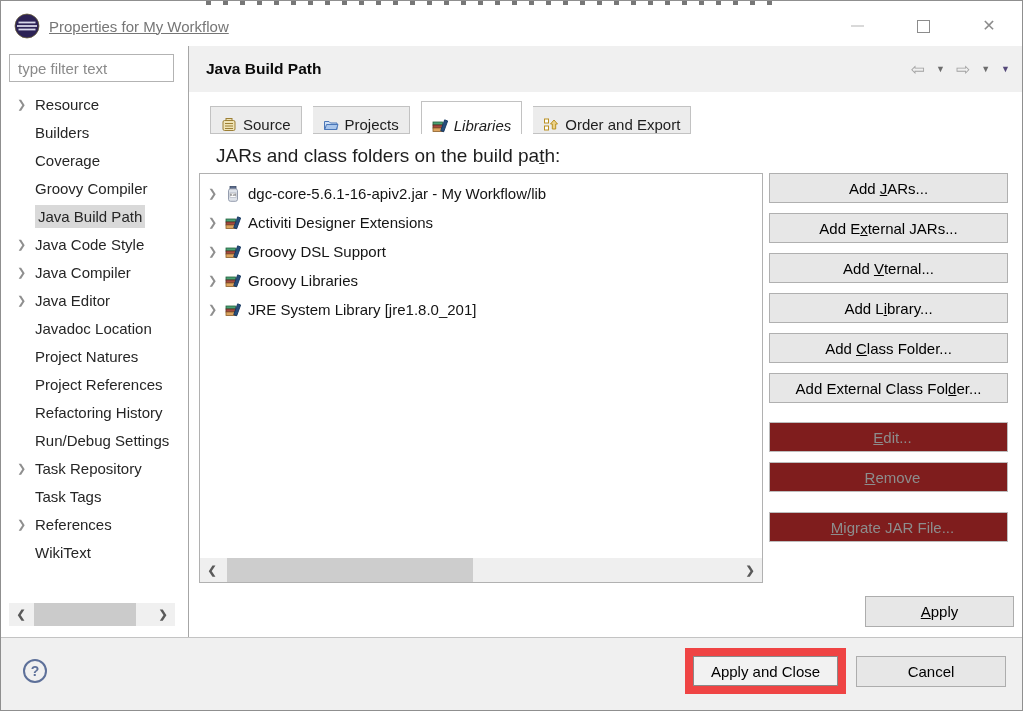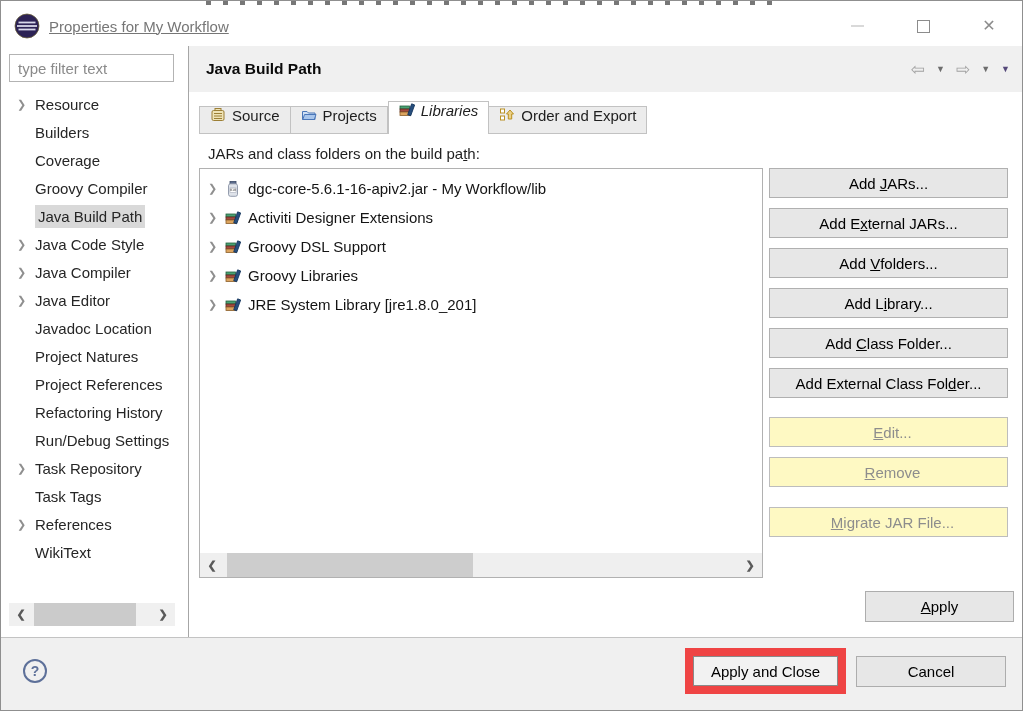--- a/index.html
+++ b/index.html
@@ -63,46 +63,46 @@
   .main-title { font-weight:bold; font-size:15.5px; color:#0a0a0a; flex:1; }
   .nav-icons { display:flex; align-items:center; gap:11px; }
   .nav-btn { background:none; border:none; font-family:inherit; display:flex; align-items:center; }
   .nav-arrow { font-size:17px; color:#a2a2a2; line-height:1; }
   .nav-caret { font-size:9px; color:#6d6d6d; line-height:1; }
   .nav-caret.menu { color:#55497a; }
 
   .main-body { flex:1 1 auto; padding:9px 16px 0 10px; display:flex; flex-direction:column; min-height:0; }
 
   .tab-row { display:flex; align-items:flex-end; height:33px; flex:0 0 auto; }
-  .tab { display:flex; align-items:flex-start; gap:6px; height:28px; padding:0 10px;
+  .tab { display:flex; align-items:flex-end; gap:6px; height:28px; padding:0 10px;
     background:#ececec; border:1px solid #c2c2c2; border-left:none;
-    font-size:15px; color:#1e1e1e; cursor:default; white-space:nowrap; }
+    font-size:15px; color:#1e1e1e; cursor:default; white-space:nowrap;margin-left:11px; }
   .tab:first-child { border-left:1px solid #c2c2c2; }
   .tab.selected { background:#fff; height:33px; border-bottom:none; border-left:1px solid #c2c2c2;font-style:italic; }
   .tab .ticon { width:16px; height:16px; flex:0 0 auto; }
 
-  .list-label { margin:11px 0 6px 9px; font-size:15px; color:#1e1e1e; flex:0 0 auto; }
+  .list-label { margin:11px 0 6px 17px; font-size:19px; color:#1e1e1e; flex:0 0 auto; }
 
   .content-row { display:flex; align-items:flex-start; flex:0 0 auto; }
   .jar-list { width:564px; height:410px; border:1px solid #b1b1b1; position:relative;
     background:#fff; overflow:hidden; flex:0 0 auto; padding-top:5px; }
   .list-row { height:29px; display:flex; align-items:center; cursor:default; }
   .list-chevron { width:17px; margin-left:8px; color:#8f8f8f; font-size:11px; flex:0 0 auto; }
   .list-icon { width:16px; height:16px; margin-right:7px; flex:0 0 auto; }
   .list-text { font-size:15px; color:#141414; white-space:nowrap; }
 
   .list-hscroll { position:absolute; left:0; right:0; bottom:0; height:24px;
     background:#efefef; display:flex; align-items:center; }
   .list-hscroll .hthumb { position:absolute; left:27px; top:0; height:24px; width:246px; background:#cdcdcd; }
   .list-hscroll .scroll-arrow.right { margin-left:auto; }
 
   .buttons-col { width:239px; margin-left:6px; display:flex; flex-direction:column; flex:0 0 auto; }
   .btn { height:30px; font-family:inherit; font-size:15px; color:#000;
     background:#e7e7e7; border:1px solid #b0b0b0; margin-bottom:10px; width:100%; cursor:default; }
-  .btn:disabled { background:#fef9c3; color:#8d8d8d; border-color:#bdbdbd;padding-left:8px; }
+  .btn:disabled { background:#7f1d1d; color:#8d8d8d; border-color:#bdbdbd;padding-left:8px; }
   .btn.gap-before { margin-top:9px; }
   .btn.gap-before-lg { margin-top:10px; }
   .mn { text-decoration:underline; }
 
   .apply-row { display:flex; justify-content:flex-end; margin-top:13px; margin-right:-8px; flex:0 0 auto; }
   .apply-btn { width:149px; height:31px; font-family:inherit; font-size:15px;
     background:#e7e7e7; border:1px solid #adadad; color:#000; }
 
   
   .footer { height:73px; flex:0 0 auto; background:#f0f0f0; border-top:1px solid #c3c3c3;
@@ -351,21 +351,21 @@
             <div class="list-hscroll">
               <button class="scroll-arrow">❮</button>
               <div class="hthumb"></div>
               <button class="scroll-arrow right">❯</button>
             </div>
           </div>
 
           <div class="buttons-col">
             <button class="btn"><span>Add </span><span class="mn">J</span><span>ARs...</span></button>
             <button class="btn"><span>Add E</span><span class="mn">x</span><span>ternal JARs...</span></button>
-            <button class="btn"><span>Add </span><span class="mn">V</span><span>folders...</span></button>
+            <button class="btn"><span>Add </span><span class="mn">V</span><span>ternal...</span></button>
             <button class="btn"><span>Add L</span><span class="mn">i</span><span>brary...</span></button>
             <button class="btn"><span>Add </span><span class="mn">C</span><span>lass Folder...</span></button>
             <button class="btn"><span>Add External Class Fol</span><span class="mn">d</span><span>er...</span></button>
             <button class="btn gap-before" disabled=""><span></span><span class="mn">E</span><span>dit...</span></button>
             <button class="btn" disabled=""><span></span><span class="mn">R</span><span>emove</span></button>
             <button class="btn gap-before-lg" disabled=""><span></span><span class="mn">M</span><span>igrate JAR File...</span></button>
           </div>
         </div>
 
         <div class="apply-row">

